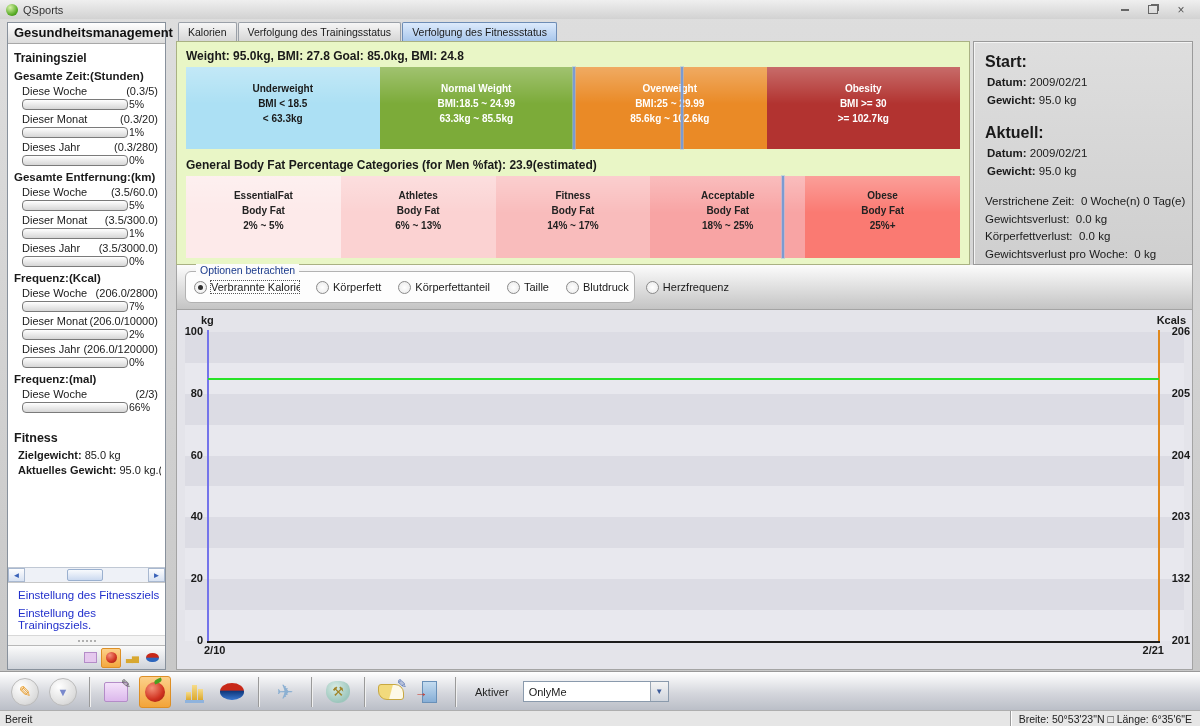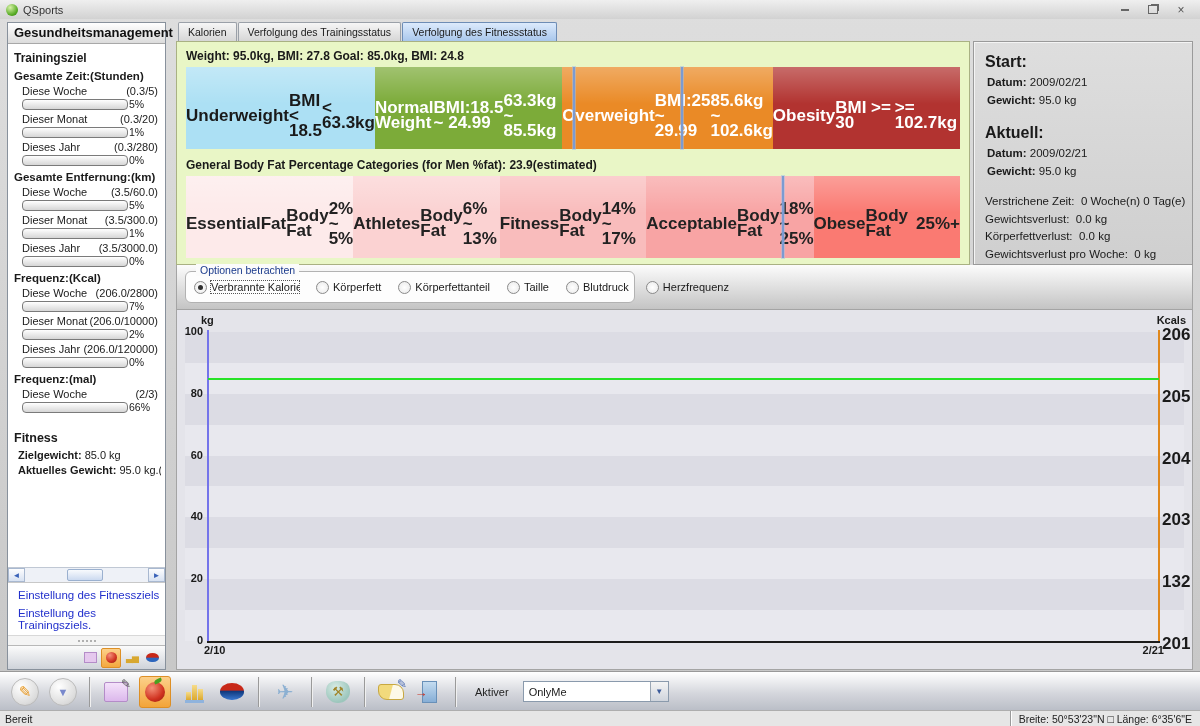--- a/index.html
+++ b/index.html
@@ -54,21 +54,21 @@
 
   
   .main{position:absolute;left:176px;top:3px;right:7px;bottom:2px;display:flex;flex-direction:column;}
   .tabs{height:19px;display:flex;gap:1px;padding-left:2px;}
   .tab{padding:0 9px;display:flex;align-items:center;font-size:10.5px;border:1px solid #9aa0a8;border-bottom:none;border-radius:2px 2px 0 0;background:linear-gradient(#f6f6f6,#d6d6d6);cursor:pointer;white-space:nowrap;}
   .tab.active{background:linear-gradient(#dceafc,#a9c7ec);border-color:#6d8cb5;}
   .panels{height:224px;display:flex;}
   .green-panel{flex:1;background:#e9f6c6;border:1px solid #a9b183;position:relative;overflow:hidden;}
   .gp-header{font-size:12px;font-weight:bold;margin:7px 0 4px 9px;}
   .block-bar{position:relative;height:82px;margin:0 9px;display:flex;}
-  .block{flex:1;display:flex;flex-direction:row;align-items:center;justify-content:flex-start;padding-top:14px;font-size:17px;font-weight:bold;line-height:15px;background-image:linear-gradient(rgba(255,255,255,.28),rgba(255,255,255,0) 45%);}
+  .block{flex:1;display:flex;flex-direction:column;align-items:center;justify-content:flex-start;padding-top:14px;font-size:10px;font-weight:bold;line-height:15px;background-image:linear-gradient(rgba(255,255,255,.28),rgba(255,255,255,0) 45%);}
   .marker{position:absolute;top:0;bottom:0;width:2px;background:#7b9bd2;box-shadow:0 0 0 1px rgba(160,190,230,.5);}
   .fat-bar .block{padding-top:12px;}
   .summary{width:207px;margin-left:3px;background:linear-gradient(#dedede,#cfcfcf);border:1px solid #9a9a9a;box-shadow:inset 1px 1px 0 #f4f4f4;padding:9px 0 0 11px;overflow:hidden;}
   .sum-h{font-size:16px;font-weight:bold;margin:2px 0 3px 0;}
   .sum-row{margin:1px 0 2px 2px;line-height:16px;font-size:11.5px;}
   .sum-row b{font-weight:bold;}
   .sum-gap{height:12px;}
   .stat-row{margin:0 0 1px 0;line-height:16.5px;font-size:11.5px;white-space:nowrap;}
   .anteil-row{display:flex;align-items:center;margin-top:2px;}
   .anteil-bar{width:88px;height:10px;border:1px solid #7a7a7a;border-radius:4px;background:linear-gradient(#ffffff,#dadada);margin-left:4px;}
@@ -84,21 +84,21 @@
 
   
   .chart{flex:1;position:relative;background:#e4e4ea;border:1px solid #a4a4a4;border-top:none;overflow:hidden;}
   .stripes{position:absolute;left:8px;right:8px;top:22px;height:309px;background:repeating-linear-gradient(180deg,#dcdce4 0 30.9px,#e8e8ee 30.9px 61.8px);}
   .axis-y-left{position:absolute;left:30px;top:20px;height:313px;width:2px;background:#7474ea;}
   .axis-y-right{position:absolute;right:32px;top:20px;height:313px;width:2px;background:#e0881c;}
   .goal-line{position:absolute;left:31px;right:33px;top:68px;height:2px;background:#27e227;}
   .axis-x{position:absolute;left:30px;right:32px;top:331px;height:2px;background:#1c1c1c;}
   .ax-unit{position:absolute;top:4px;font-size:11px;font-weight:bold;}
   .tickL{position:absolute;left:0;width:26px;text-align:right;font-size:11px;font-weight:bold;}
-  .tickR{position:absolute;right:2px;width:28px;text-align:right;font-size:17px;font-weight:bold;}
+  .tickR{position:absolute;right:2px;width:28px;text-align:right;font-size:11px;font-weight:bold;}
   .xlab{position:absolute;top:334px;font-size:11px;font-weight:bold;}
 
   
   .toolbar{position:absolute;left:0;right:0;bottom:15px;height:39px;background:linear-gradient(#ffffff,#d4d6dc 55%,#b9bdc6);border-top:1px solid #999;display:flex;align-items:center;padding-left:6px;}
   .tb-sep{width:1px;height:30px;background:#9a9a9a;box-shadow:1px 0 0 #f0f0f0;margin:0 7px;}
   .tb-icon{width:30px;height:30px;margin:0 4px;display:flex;align-items:center;justify-content:center;position:relative;cursor:pointer;border-radius:3px;}
   .tb-icon.sel{background:linear-gradient(#fcd08a,#f2a43a);border:1px solid #dd8f26;}
   .orb{width:26px;height:26px;border-radius:50%;background:radial-gradient(circle at 35% 30%,#ffffff,#dcdcdc 70%,#bcbcbc);border:1px solid #bbb;display:flex;align-items:center;justify-content:center;}
   .g-pencil{color:#e89820;font-size:15px;}
   .g-down{color:#7888cc;font-size:11px;}

